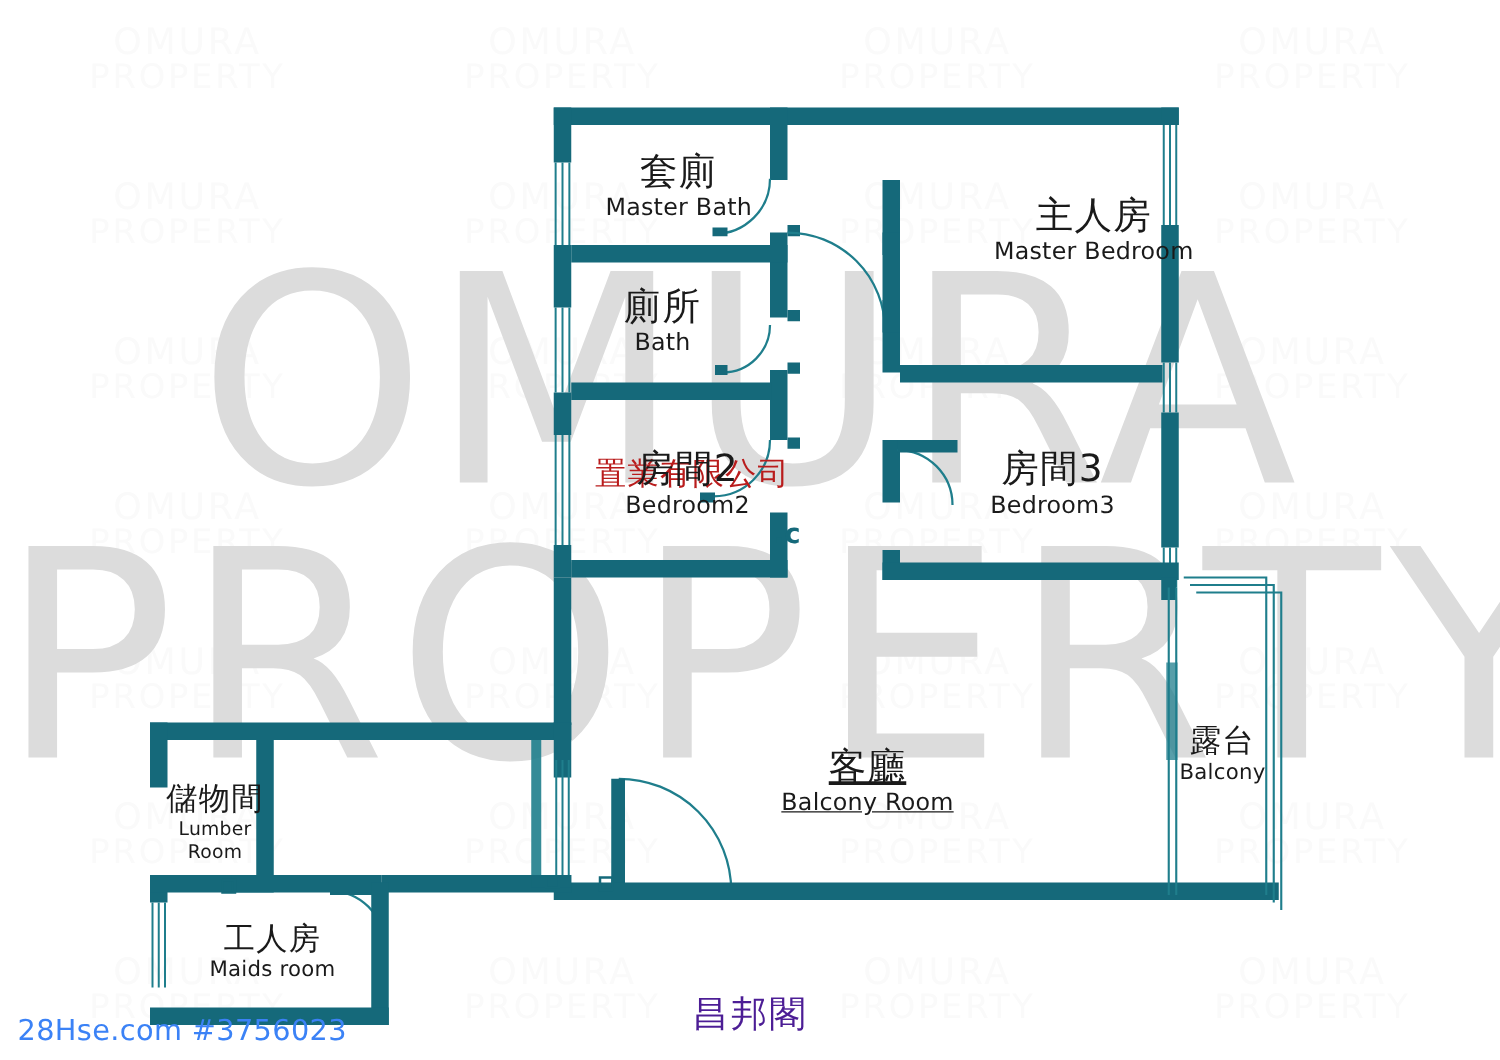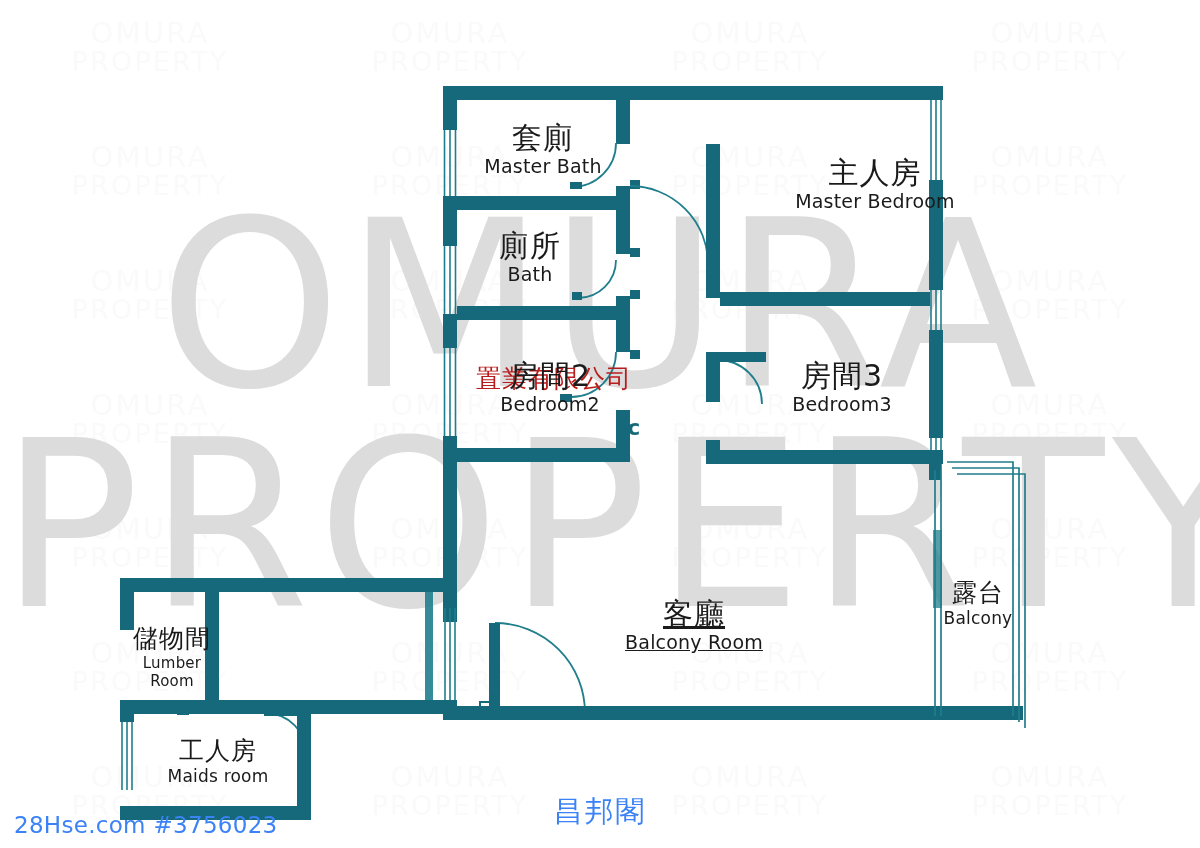--- a/index.html
+++ b/index.html
@@ -132,21 +132,21 @@
 
   #building-name {
     position: absolute;
     z-index: 7;
     left: 0;
     right: 0;
     top: 792px;
     text-align: center;
     font-size: 29px;
     letter-spacing: 2px;
-    color: #3b82f6;
+    color: #4c1d95;
     user-select: none;
   }
 
   #site-credit {
     position: absolute;
     z-index: 7;
     left: 14px;
     top: 812px;
     font-size: 23px;
     color: #3b82f6;

